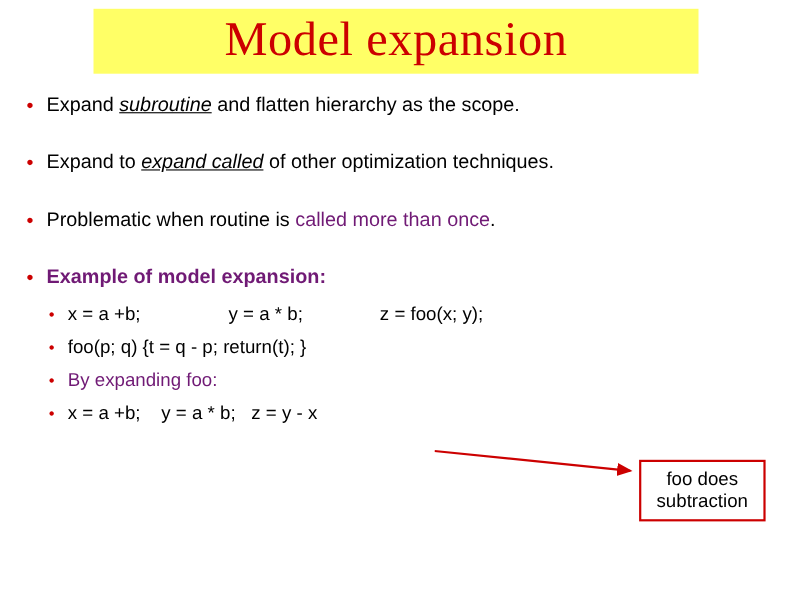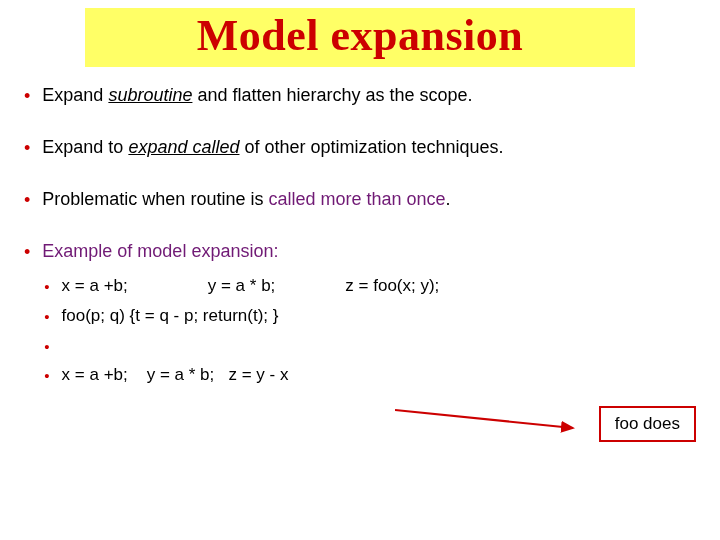--- a/index.html
+++ b/index.html
@@ -16,21 +16,21 @@
   .title-banner {
     background: #ffff66;
     width: 550px;
     margin: 8px auto 0 auto;
     text-align: center;
     padding: 2px 10px 6px 10px;
   }
   .title-banner h1 {
     font-family: "Times New Roman", Times, serif;
     font-size: 44px;
-    font-weight: bold;
+    font-weight: normal;
     color: #cc0000;
     letter-spacing: 0.5px;
   }
   ul.main {
     list-style: none;
     margin: 18px 0 0 0;
     padding: 0 30px 0 24px;
   }
   ul.main > li {
     display: flex;
@@ -41,21 +41,21 @@
   .bullet {
     color: #cc0000;
     font-size: 18px;
     margin-right: 12px;
     margin-top: 1px;
     flex-shrink: 0;
   }
   .li-body { flex: 1; }
   .emph-red { color: #701a75; }
   .underline { text-decoration: underline; font-style: italic; }
-  .bold { font-weight: normal; }
+  .bold { font-weight: bold; }
   ul.sub {
     list-style: none;
     margin: 14px 0 0 2px;
     padding: 0;
   }
   ul.sub > li {
     display: flex;
     align-items: flex-start;
     margin-bottom: 10px;
     font-size: 17px;
@@ -65,21 +65,21 @@
     font-size: 15px;
     margin-right: 12px;
     margin-top: 2px;
     flex-shrink: 0;
   }
   .code-row span.gap1 { display: inline-block; width: 80px; }
   .code-row span.gap2 { display: inline-block; width: 70px; }
   .callout {
     position: absolute;
     right: 24px;
-    top: 406px;
+    top: 418px;
     border: 2px solid #cc0000;
     padding: 6px 14px;
     font-size: 17px;
     text-align: center;
     background: #fff;
   }
   .arrow {
     position: absolute;
     pointer-events: none;
   }
@@ -130,37 +130,41 @@
 
         <li>
           <span class="sub-bullet">•</span>
           <div>
             <span>foo(p; q) {t  =  q - p; return(t); }</span>
           </div>
         </li>
 
         <li>
           <span class="sub-bullet">•</span>
+          <div>
+            <span class="emph-red">By expanding foo:</span>
+          </div>
         </li>
 
         <li>
           <span class="sub-bullet">•</span>
           <div class="code-row">
             <span>x = a +b;</span>&nbsp;&nbsp;&nbsp;&nbsp;<span>y = a * b;</span>&nbsp;&nbsp;&nbsp;<span>z = y - x</span>
           </div>
         </li>
 
       </ul>
     </div>
   </li>
 
 </ul>
 
 <div class="callout">
   <div>foo does</div>
+  <div>subtraction</div>
 </div>
 
 <svg class="arrow" style="left:395px; top:406px;" width="190" height="30">
   <defs>
     <marker id="ah" markerWidth="8" markerHeight="8" refX="6" refY="3" orient="auto">
       <path d="M0,0 L7,3 L0,6 Z" fill="#cc0000"></path>
     </marker>
   </defs>
   <line x1="0" y1="4" x2="178" y2="22" stroke="#cc0000" stroke-width="2" marker-end="url(#ah)"></line>
 </svg>

